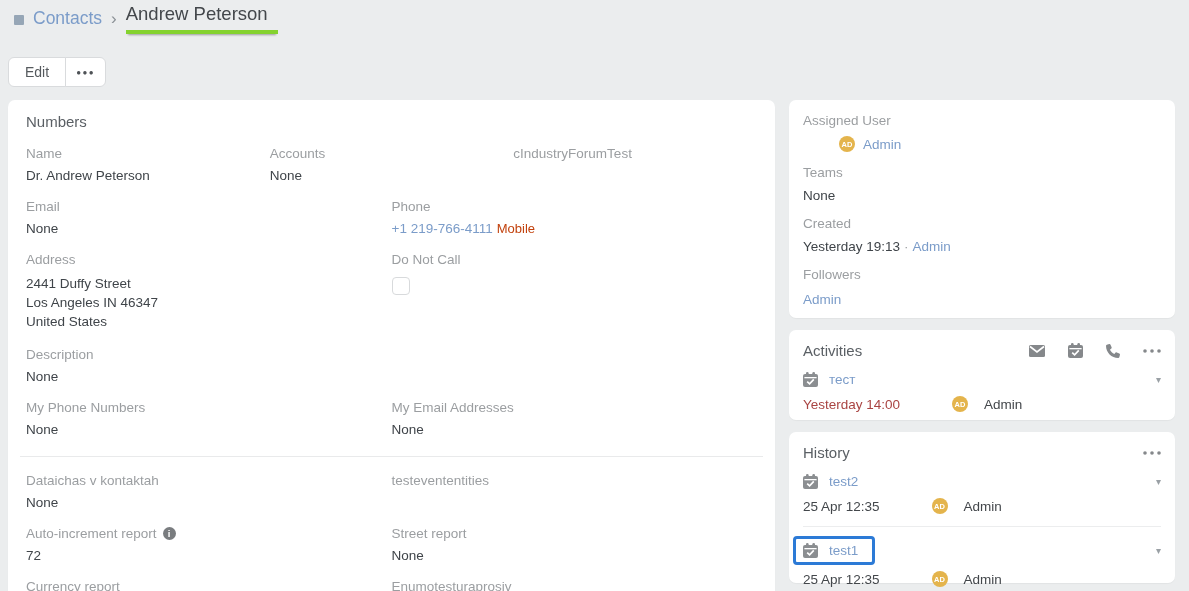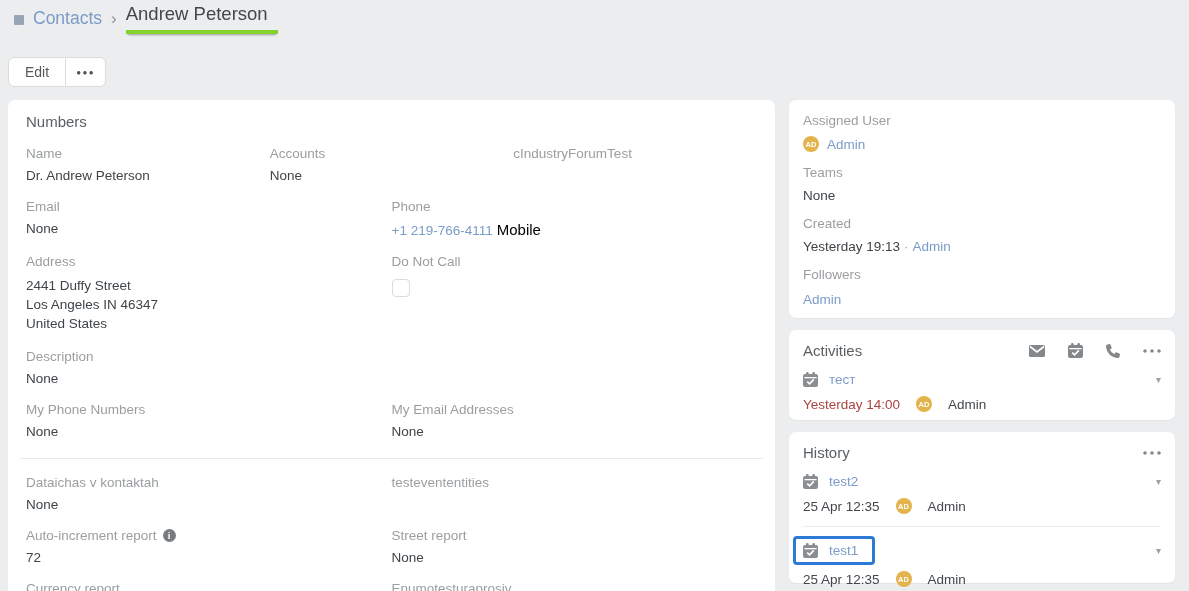--- a/index.html
+++ b/index.html
@@ -41,42 +41,42 @@
   .panel-title { font-size:15px; color:#5a5f64; }
 
   
   #main-panel { left:8px; top:100px; width:767px; height:505px; padding:13px 12px 0; }
   .field-row { display:flex; margin-top:16px; padding:0 6px; }
   .cell { }
   .cell.third { width:248px; }
   .cell.half  { width:372px; }
   .f-label { font-size:13.5px; color:#9b9ea1; margin-bottom:7px; }
   .f-value { font-size:13.5px; color:#3f4449; }
-  .f-value .suffix { color:#000000; font-size:15px; margin-left:4px; }
+  .f-value .suffix { color:#c2410c; font-size:13px; margin-left:4px; }
   .addr-line { font-size:13.5px; color:#3f4449; line-height:19px; }
   .divider { border-top:1px solid #e9eaeb; margin-top:19px; }
   .checkbox {
     width:18px; height:18px; border:1px solid #d8dadc; border-radius:4px;
     background:#fff; margin-top:3px; cursor:pointer; appearance:none; -webkit-appearance:none;
   }
   .info-icon {
     display:inline-block; width:13px; height:13px; border-radius:50%;
     background:#797c7f; color:#fff; font-size:9.5px; font-weight:bold;
     text-align:center; line-height:13px; margin-left:6px; vertical-align:1px; cursor:pointer;
   }
 
   
   #side-panel { left:789px; top:100px; width:386px; height:218px; padding:13px 14px; }
   .side-field { margin-bottom:13px; }
   .side-field .f-label { margin-bottom:8px; }
   .avatar {
     display:inline-flex; align-items:center; justify-content:center;
     width:16px; height:16px; border-radius:50%;
     background:var(--avatar-gold,#e4b44c); color:#fff;
-    font-size:7.5px; font-weight:bold; letter-spacing:.2px; flex:none;
+    font-size:7.5px; font-weight:bold; letter-spacing:.2px; flex:none;margin-left:36px;
   }
   .user-row { display:flex; align-items:center; gap:8px; font-size:13.5px; }
   .dot-sep { color:#9b9ea1; margin:0 4px; }
 
   #activities-panel { left:789px; top:330px; width:386px; height:90px; padding:12px 14px 0; }
   #history-panel    { left:789px; top:432px; width:386px; height:151px; padding:12px 14px 0; }
   .panel-head { display:flex; align-items:center; }
   .panel-head .panel-title { flex:1; }
   .head-icons { display:flex; align-items:center; gap:23px; }
   .icon-btn { cursor:pointer; display:flex; align-items:center; }

